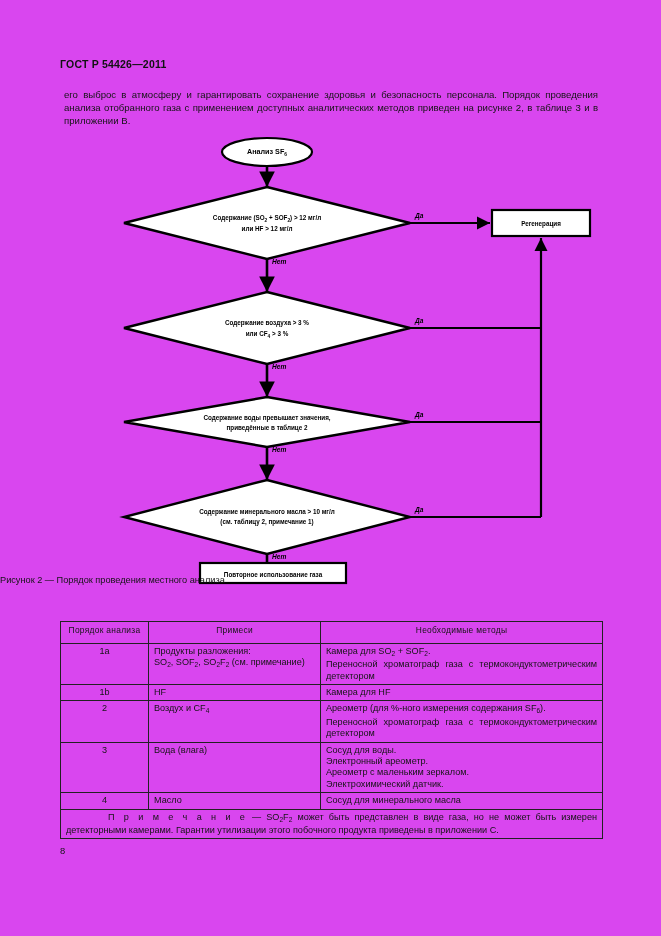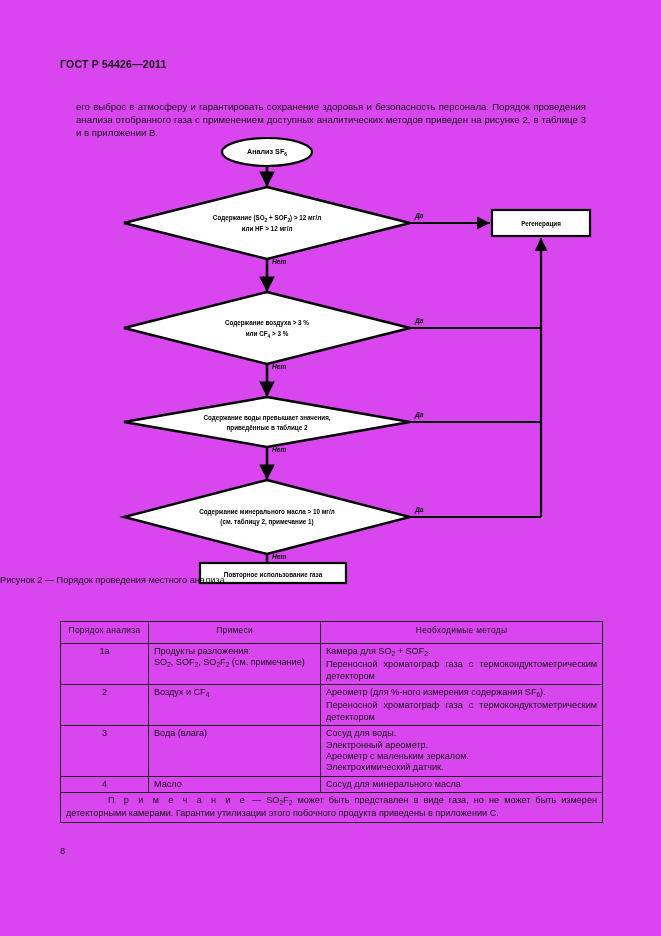--- a/index.html
+++ b/index.html
@@ -38,21 +38,21 @@
   .body-para {
     position: absolute;
     left: 60px;
     top: 84px;
     width: 542px;
     font-size: 9.6px;
     line-height: 13.2px;
     text-align: justify;
     color: #141414;
   }
-  .body-para p { margin: 16px; }
+  .body-para p { margin: 4px; }
 
   
   .flowchart {
     position: absolute;
     left: 60px;
     top: 132px;
     width: 542px;
     height: 436px;
   }
   .fc-svg { display: block; }
@@ -239,20 +239,25 @@
         <td>
           <div>Продукты разложения:</div>
           <div>SO<sub>2</sub>, SOF<sub>2</sub>, SO<sub>2</sub>F<sub>2</sub> (см. примечание)</div>
         </td>
         <td class="just">
           <div>Камера для SO<sub>2</sub> + SOF<sub>2</sub>.</div>
           <div class="just">Переносной хроматограф газа с термокондуктометрическим детектором</div>
         </td>
       </tr>
 
+      <tr>
+        <td class="cell-center">1b</td>
+        <td>HF</td>
+        <td>Камера для HF</td>
+      </tr>
 
       <tr>
         <td class="cell-center">2</td>
         <td>Воздух и CF<sub>4</sub></td>
         <td class="just">
           <div>Ареометр (для %-ного измерения содержания SF<sub>6</sub>).</div>
           <div class="just">Переносной хроматограф газа с термокондуктометрическим детектором</div>
         </td>
       </tr>
 

